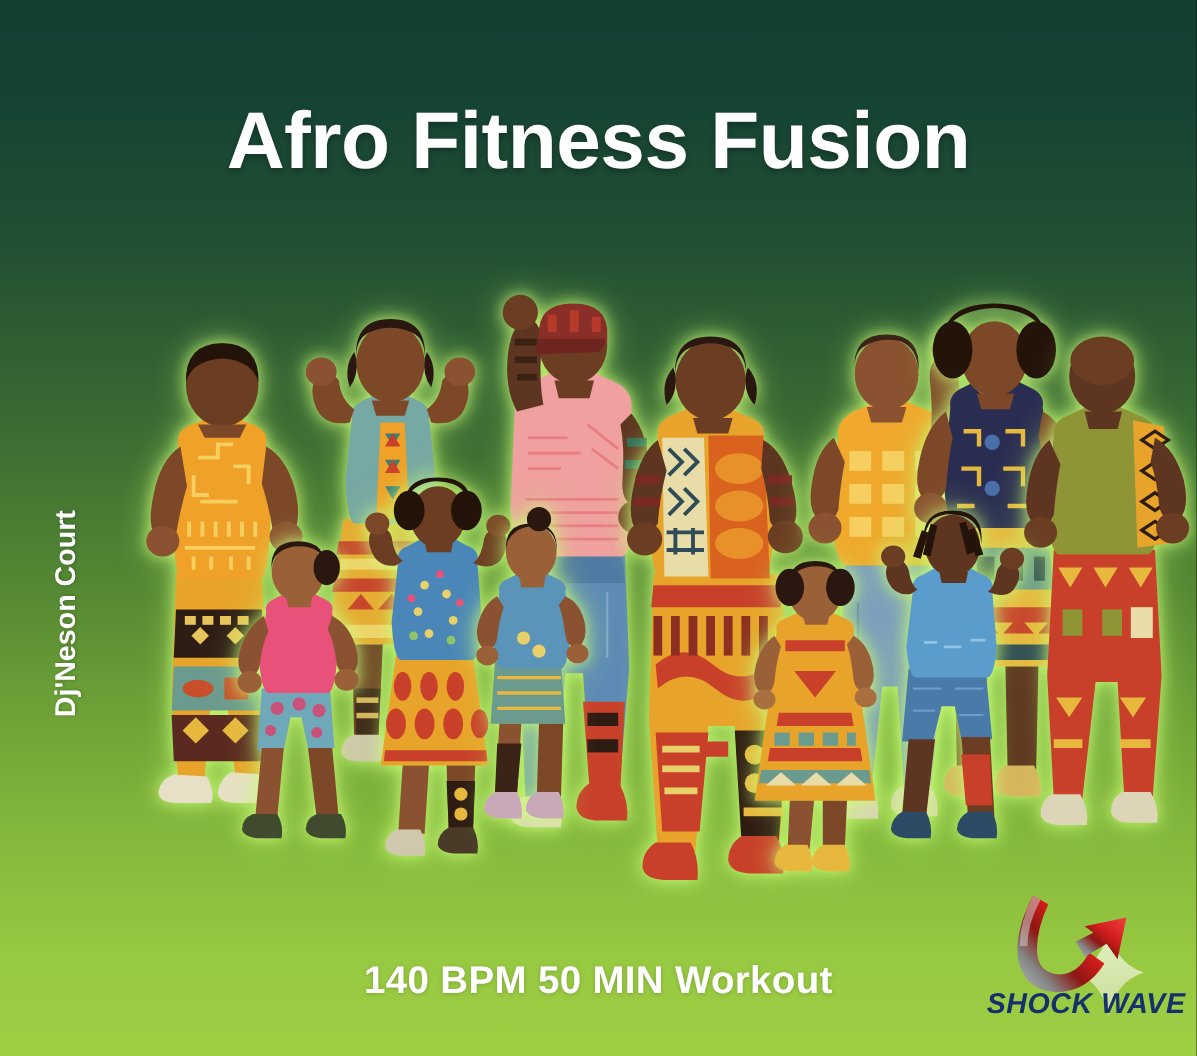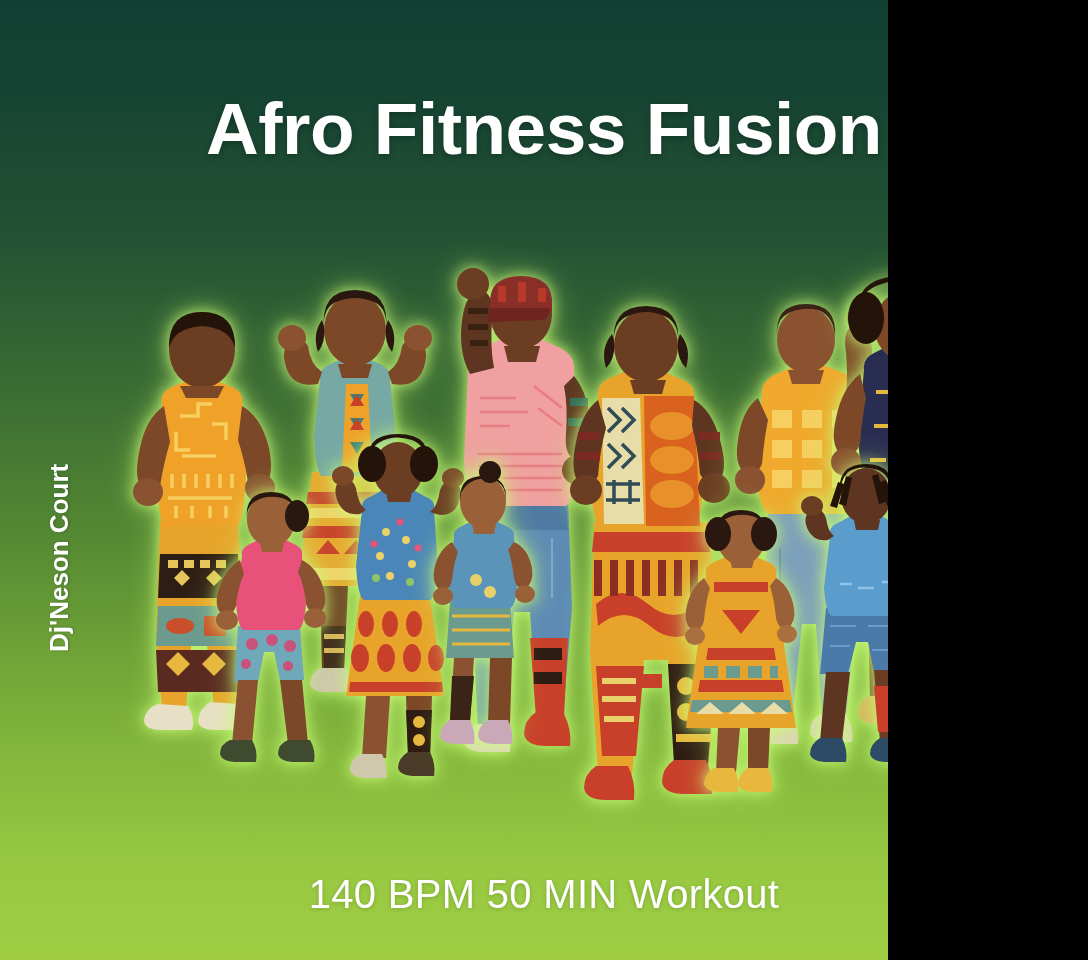--- a/index.html
+++ b/index.html
@@ -3,21 +3,21 @@
 <meta charset="utf-8">
 <title>Afro Fitness Fusion</title>
 <style>
   html, body {
     margin: 0;
     padding: 0;
     background: #000;
   }
   #poster {
     position: relative;
-    width: 888px;
+    width: 1088px;
     height: 960px;
     overflow: hidden;
     font-family: "Liberation Sans", sans-serif;
     background: linear-gradient(to bottom,
         #113f32 0%,
         #164433 10%,
         #235133 24%,
         #3a6b33 40%,
         #548733 55%,
         #6fa337 68%,
@@ -59,22 +59,22 @@
   }
 
   
   .caption {
     position: absolute;
     top: 872px;
     left: 0;
     width: 1088px;
     text-align: center;
     color: #ffffff;
-    font-size: 40px;
-    font-weight: normal;
+    font-size: 35px;
+    font-weight: bold;
     letter-spacing: 0.3px;
     text-shadow: 0 1px 4px rgba(0,0,0,0.18);
   }
 
   
   .illustration {
     position: absolute;
     left: 118px;
     top: 268px;
     width: 852px;

